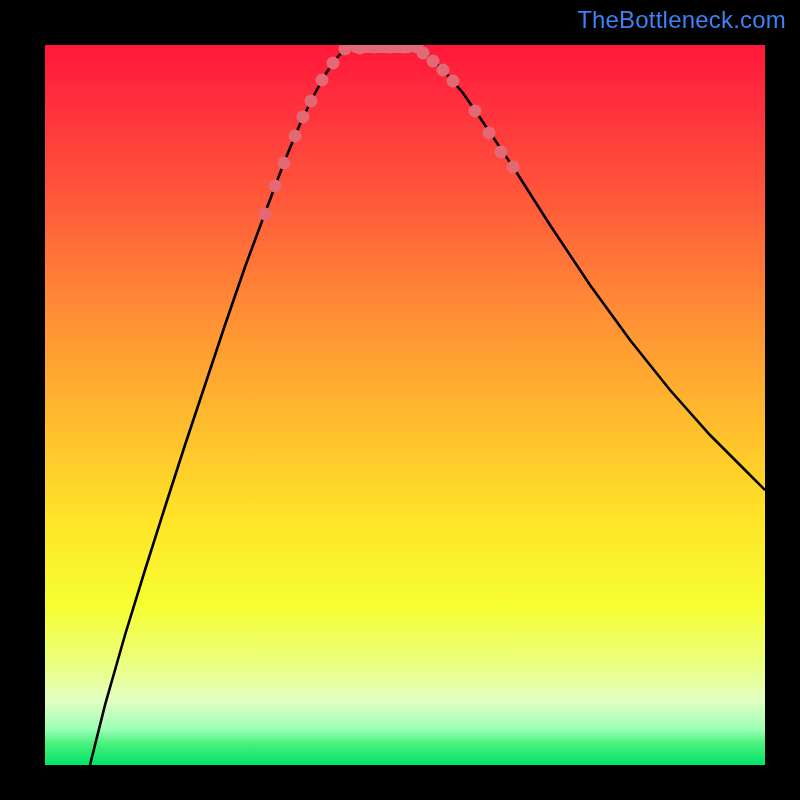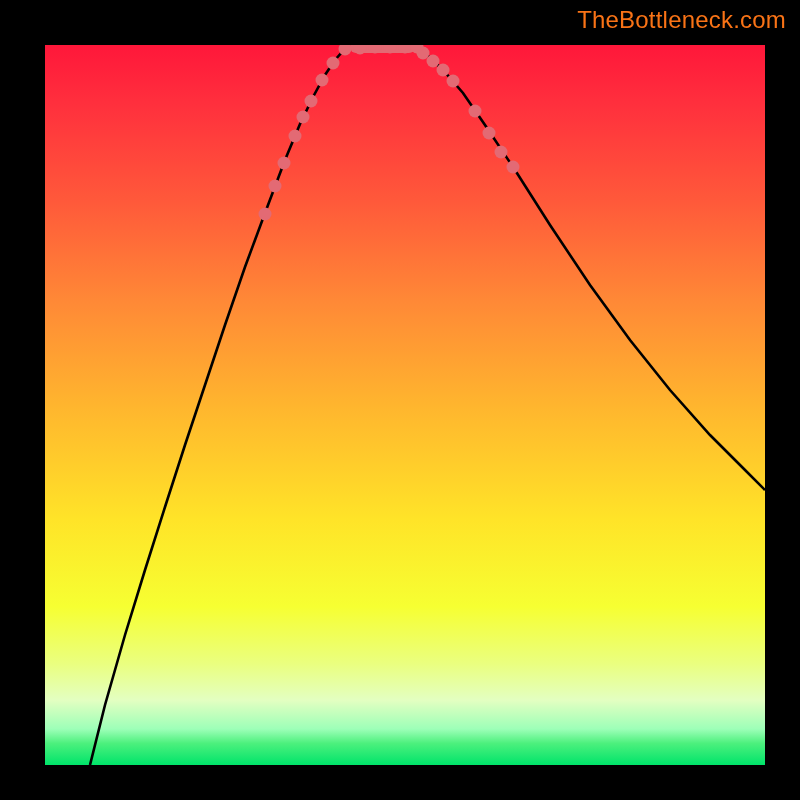--- a/index.html
+++ b/index.html
@@ -34,21 +34,21 @@
       #e3ffc1 91%,
       #9dffb8 95%,
       #4cf07d 97%,
       #00e46a 100%
     );
   }
   .watermark {
     position: absolute;
     top: 6px;
     right: 14px;
-    color: #f97316;
+    color: #3b82f6;
     font-size: 24px;
     font-weight: 400;
     letter-spacing: 0.2px;
   }
   svg.curve-layer {
     position: absolute;
     left: 0; top: 0;
     width: 720px;
     height: 720px;
   }

